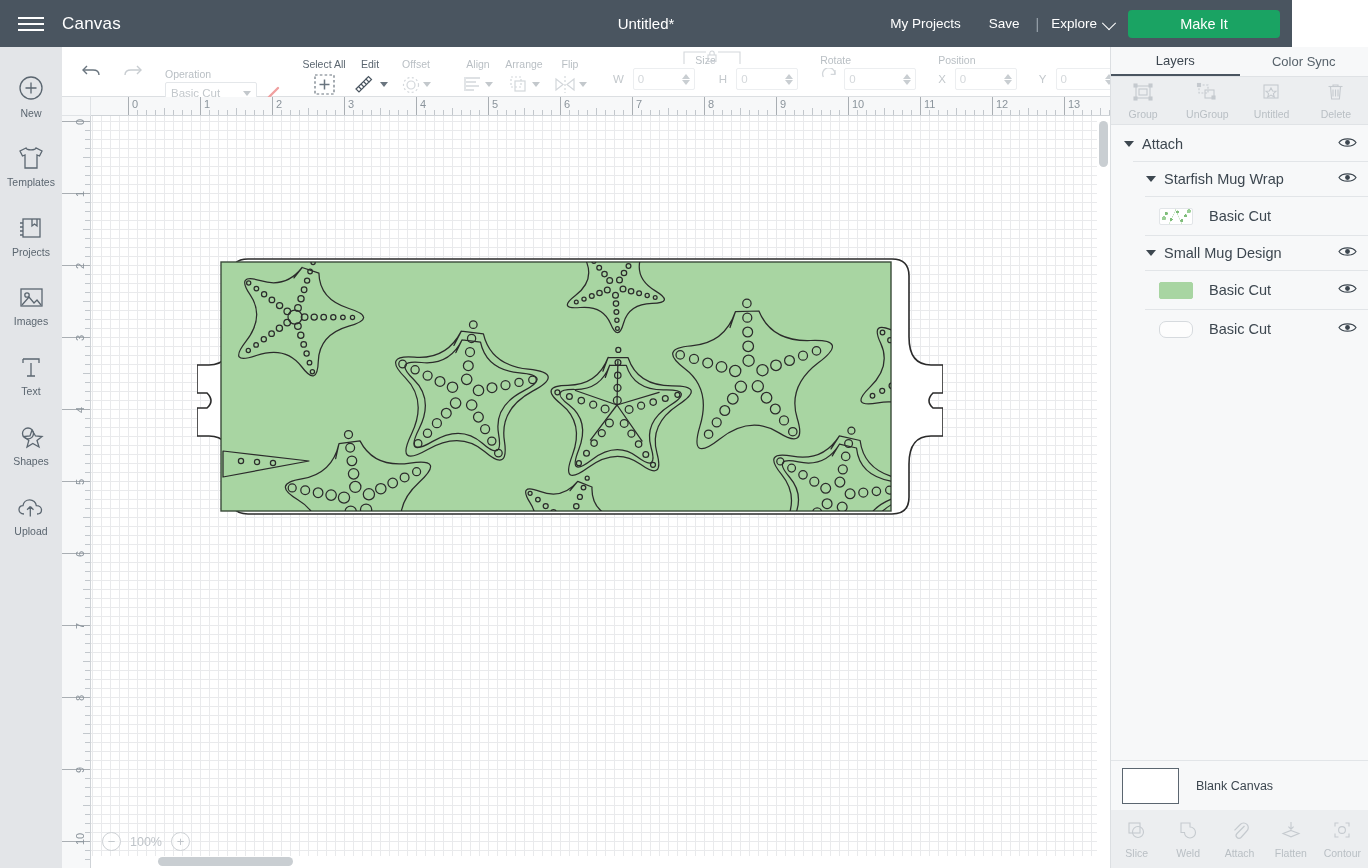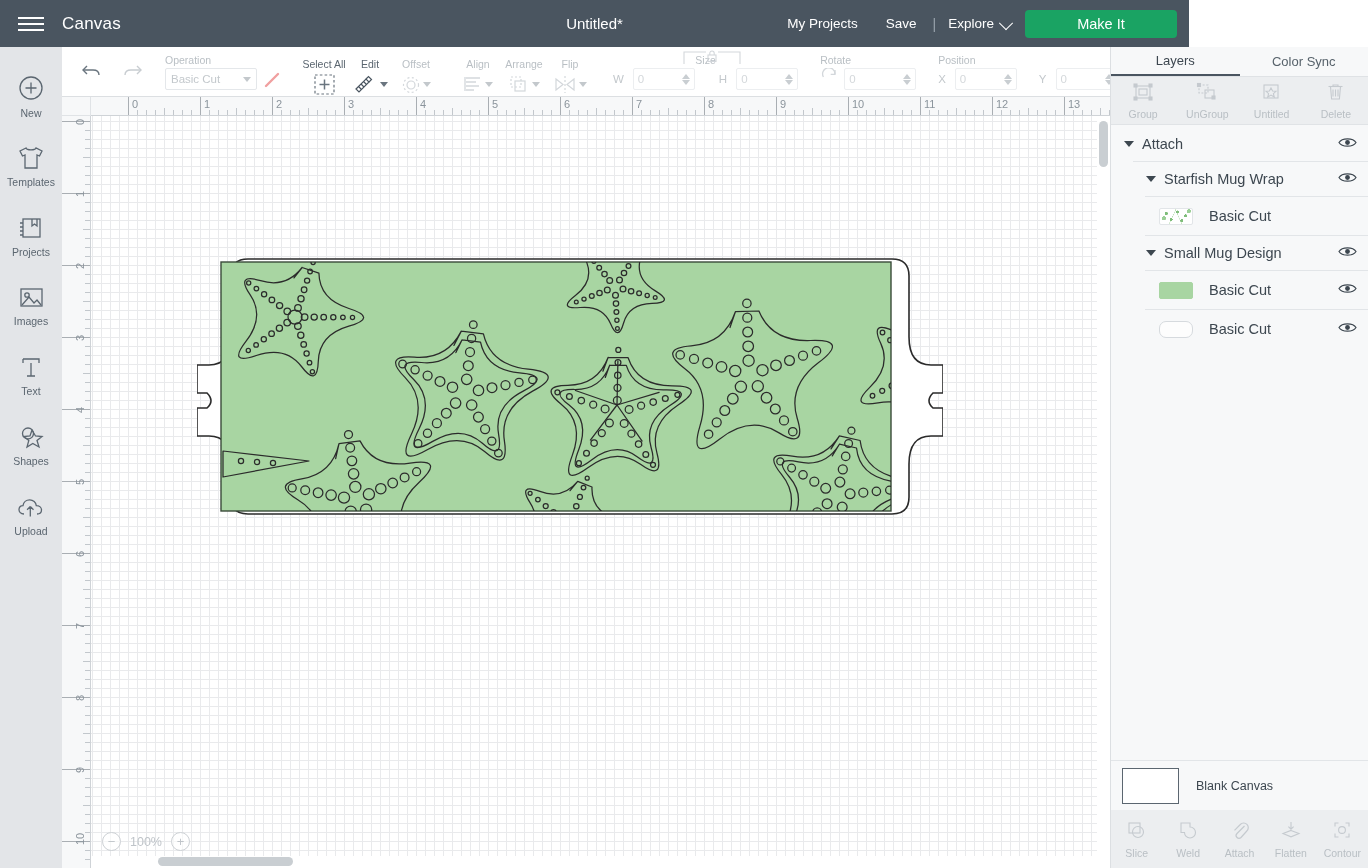--- a/index.html
+++ b/index.html
@@ -6,21 +6,21 @@
   html, body {
     width: 1368px; height: 868px;
     font-family: "Liberation Sans", sans-serif;
     overflow: hidden;
     background: #ffffff;
   }
   body { position: relative; }
 
   
   #topbar {
-    position: absolute; top: 0; left: 0; width: 1189px; height: 47px;
+    position: absolute; top: 0; left: 0; width: 1292px; height: 47px;
     background: #4a5560; display: flex; align-items: center;
   }
   #hamburger { width: 62px; height: 47px; display:flex; align-items:center; justify-content:center; cursor:pointer;}
   #hamburger .bar { width: 26px; height: 2px; background: #fff; display:block; margin: 4px 0;}
   #app-title { color: #fff; font-size: 17px; letter-spacing: .2px; }
   #doc-title {
     position: absolute; left: 0; right: 0; text-align: center;
     color: #fff; font-size: 15px; pointer-events: none;
   }
   #topbar-right {
@@ -52,21 +52,21 @@
   .rail-item .lbl { font-size: 10.5px; margin-top: 5px; color:#5b6670;}
   .rail-item svg { display: block; }
 
   
   #toolbar {
     position: absolute; top: 47px; left: 62px; width: 1048px; height: 50px;
     background: #fff; border-bottom: 1px solid #dcdfe2; display: flex; align-items: stretch;
   }
   .tgroup { display: flex; align-items: flex-end; padding: 0 0px; position: relative; }
   .tsep { width: 1px; background: #e0e3e6; margin: 8px 0; align-self: stretch; }
-  .tfield { display: flex; flex-direction: column; justify-content: flex-start; padding-top: 7px; }
+  .tfield { display: flex; flex-direction: column; justify-content: flex-start; padding-top: 21px; }
   .tlabel { font-size: 10.5px; color: #b9bfc4; margin-bottom: 2px; line-height: 12px;}
   .tlabel.active { color: #5b6670; }
   .trow { display: flex; align-items: center; gap: 5px; }
   .tbtn {
     display: flex; flex-direction: column; align-items: center; justify-content: flex-start;
     padding-top: 7px; cursor: pointer; min-width: 46px;
   }
   .tbtn .ticon { height: 24px; display:flex; align-items:center; justify-content:center; }
   .caret { width:0;height:0;border-left:4px solid transparent;border-right:4px solid transparent;
            border-top:5px solid #c3c8cc; margin-left:2px;}

